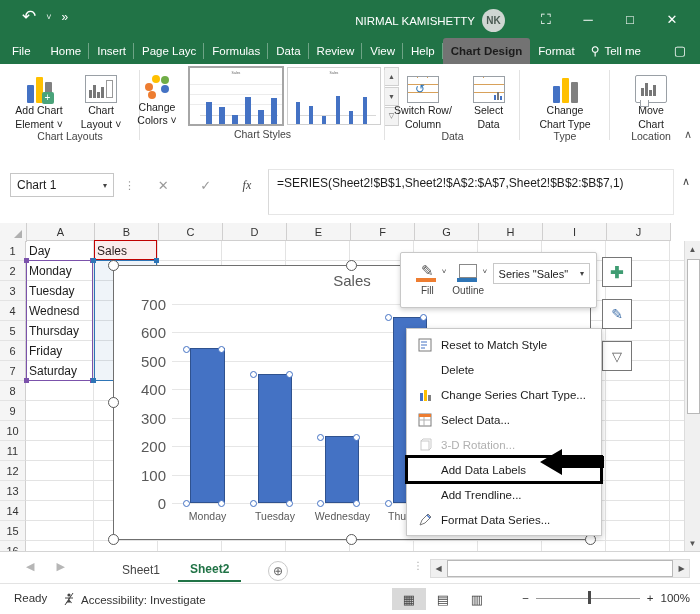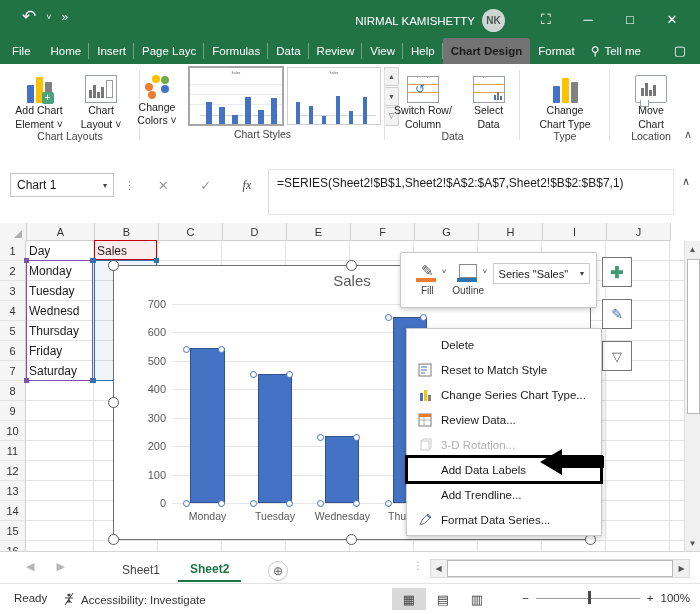--- a/index.html
+++ b/index.html
@@ -105,21 +105,21 @@
   .selC{position:absolute;border:1.5px solid #c00000;background:rgba(192,0,0,.07);box-sizing:border-box;}
   .sqh{position:absolute;width:5px;height:5px;background:#7b52ab;}
   .sqb{position:absolute;width:5px;height:5px;background:#2e75b6;}
 
   
   .chart{position:absolute;left:113px;top:265px;width:478px;height:275px;background:#fff;border:1px solid #6f6f6f;
          box-sizing:border-box;}
   .chart-title{position:absolute;left:0;top:6px;width:100%;text-align:center;font-size:15px;color:#595959;}
   .plot{position:absolute;left:58px;top:38px;right:14px;bottom:36px;}
   .gl{position:absolute;left:0;right:0;height:1px;background:#e6e6e6;}
-  .ytick{position:absolute;right:calc(100% + 6px);font-size:11px;color:#595959;transform:translateY(-50%);
+  .ytick{position:absolute;right:calc(100% + 6px);font-size:15px;color:#595959;transform:translateY(-50%);
          white-space:nowrap;margin-left:20px;}
   .bar{position:absolute;background:#4472c4;border:1px solid #2f528f;box-sizing:border-box;}
   .hnd{position:absolute;width:7px;height:7px;border-radius:50%;background:#fff;border:1.5px solid #4472c4;
        box-sizing:border-box;}
   .xlab{position:absolute;top:calc(100% + 7px);font-size:10.5px;color:#595959;text-align:center;
         transform:translateX(-50%);white-space:nowrap;}
   .chart-hnd{position:absolute;width:11px;height:11px;border-radius:50%;background:#fff;border:1.5px solid #5a5a5a;
              box-sizing:border-box;}
 
   
@@ -580,51 +580,51 @@
       <div class="mlabel">Outline</div>
     </div>
     <div class="mselect">
       <span>Series "Sales"</span>
       <span class="ms-arrow">▾</span>
     </div>
   </div>
 
   <div class="ctx">
     <div class="ci">
-      <span class="cic"></span>
-      <span class="ctext">Delete</span>
-    </div>
-    <div class="ci">
       <span class="cic">
         <svg width="14" height="14" viewBox="0 0 14 14">
             <rect x="1" y="1" width="12" height="12" fill="#fff" stroke="#7a7a7a"></rect>
             <path d="M3 4h6M3 7h6M3 10h4" stroke="#4472c4" stroke-width="1.2"></path>
           </svg>
       </span>
       <span class="ctext">Reset to Match Style</span>
+    </div>
+    <div class="ci">
+      <span class="cic"></span>
+      <span class="ctext">Delete</span>
     </div>
     <div class="ci">
       <span class="cic">
         <svg width="14" height="14" viewBox="0 0 14 14">
             <rect x="2" y="5" width="3" height="8" fill="#4472c4"></rect>
             <rect x="6" y="2" width="3" height="11" fill="#ffc000"></rect>
             <rect x="10" y="7" width="3" height="6" fill="#808080"></rect>
           </svg>
       </span>
       <span class="ctext">Change Series Chart Type...</span>
     </div>
     <div class="ci">
       <span class="cic">
         <svg width="14" height="14" viewBox="0 0 14 14">
             <rect x="1" y="1" width="12" height="12" fill="#fff" stroke="#7a7a7a"></rect>
             <rect x="1" y="1" width="12" height="3" fill="#ed7d31"></rect>
             <path d="M1 7h12M6 4v9" stroke="#b0b0b0"></path>
           </svg>
       </span>
-      <span class="ctext">Review Data...</span>
+      <span class="ctext">Select Data...</span>
     </div>
     <div class="ci dis">
       <span class="cic">
         <svg width="14" height="14" viewBox="0 0 14 14">
             <rect x="3" y="3" width="8" height="9" fill="#fff" stroke="#c9c9c9"></rect>
             <path d="M3 3l2-2h8v9l-2 2" fill="none" stroke="#c9c9c9"></path>
           </svg>
       </span>
       <span class="ctext">3-D Rotation...</span>
     </div>

